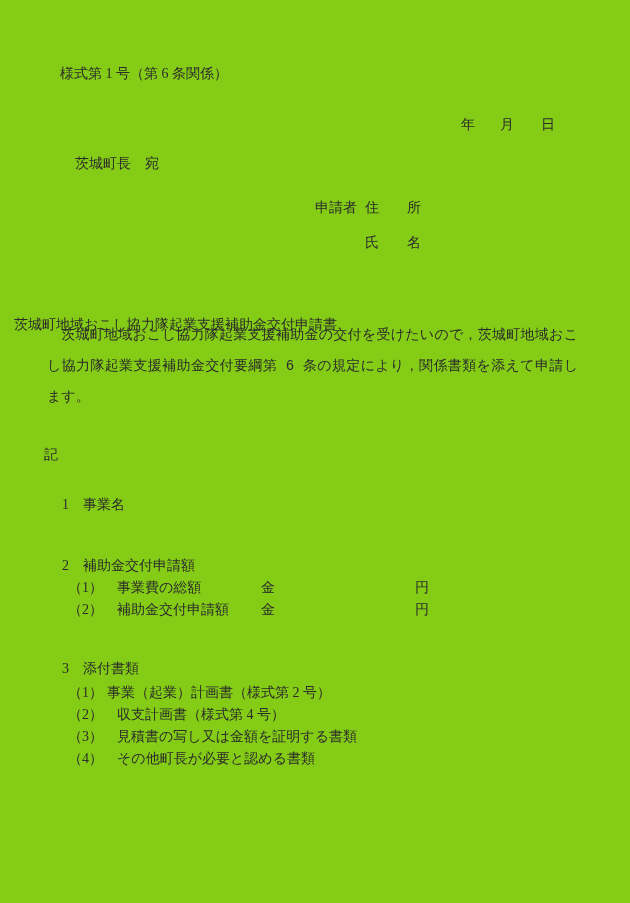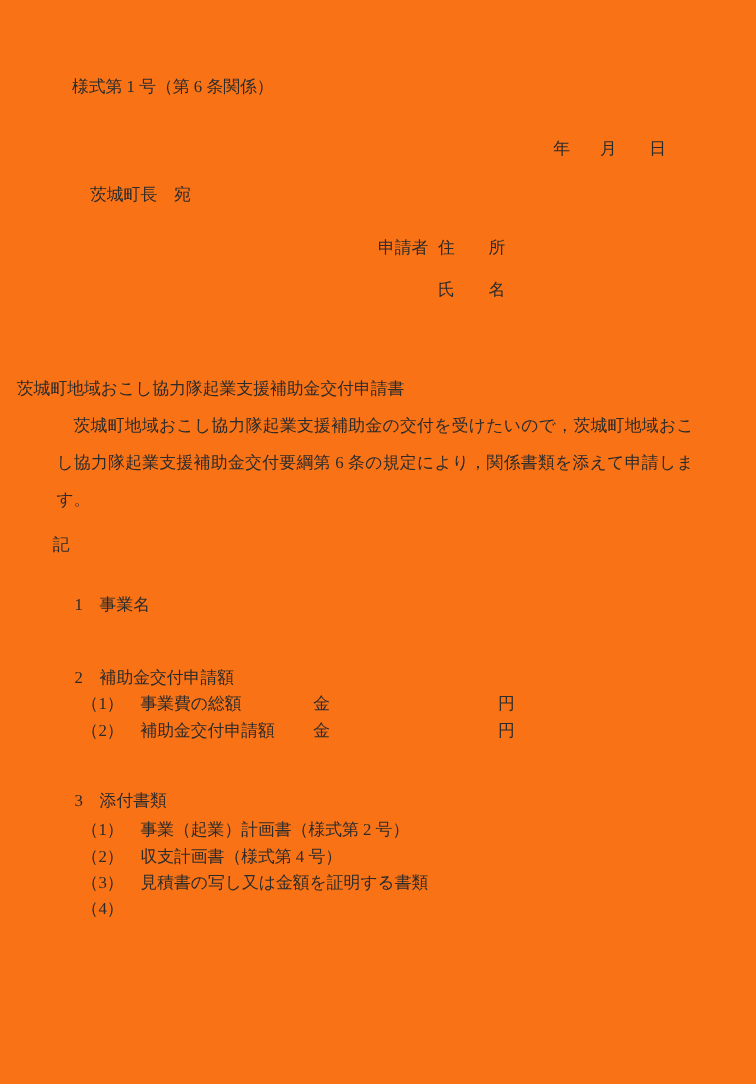--- a/index.html
+++ b/index.html
@@ -1,44 +1,45 @@
 <!DOCTYPE html>
 <html><head>
 <meta charset="utf-8">
 <style>
   html, body { margin: 0; padding: 0; background: #e9e9e9; }
   .page {
     position: relative;
     width: 630px;
     height: 903px;
     margin: 0 auto;
-    background: #f97316;
+    background: #84cc16;
     color: #2b2b2b;
     font-family: "Liberation Serif", "DejaVu Serif", serif;
     font-size: 14px;
     overflow: hidden;
   }
   .row {
     position: absolute;
     left: 0;
     right: 0;
     line-height: 16px;
     white-space: pre;
   }
   .c { position: absolute; top: 0; white-space: pre; }
   .inline-num { margin-right: 14px; }
   .center { text-align: left; }
   .body-par {
     position: absolute;
     left: 47px;
     width: 531px;
-    top: 340px;
+    top: 320px;
     line-height: 31px;
     text-align: justify;
     white-space: normal;
+    font-family: Liberation Mono, monospace;
   }
 </style>
 </head>
 <body>
 
 <div class="page">
 
   <div class="row" style="top:66px">
     <span class="c" style="left:60px">様式第 1 号（第 6 条関係）</span>
   </div>
@@ -92,27 +93,28 @@
     <span class="c" style="left:261px">金</span>
     <span class="c" style="left:415px">円</span>
   </div>
 
   <div class="row" style="top:661px">
     <span class="c" style="left:62px"><span class="inline-num">3</span><span>添付書類</span></span>
   </div>
 
   <div class="row" style="top:685px">
     <span class="c" style="left:68px">（1）</span>
-    <span class="c" style="left:117px">事業（起業）計画書（様式第 2 号）</span>
+    <span class="c" style="left:107px">事業（起業）計画書（様式第 2 号）</span>
   </div>
   <div class="row" style="top:707px">
     <span class="c" style="left:68px">（2）</span>
     <span class="c" style="left:117px">収支計画書（様式第 4 号）</span>
   </div>
   <div class="row" style="top:729px">
     <span class="c" style="left:68px">（3）</span>
     <span class="c" style="left:117px">見積書の写し又は金額を証明する書類</span>
   </div>
   <div class="row" style="top:751px">
     <span class="c" style="left:68px">（4）</span>
+    <span class="c" style="left:117px">その他町長が必要と認める書類</span>
   </div>
 
 </div>
 
 </body></html>

